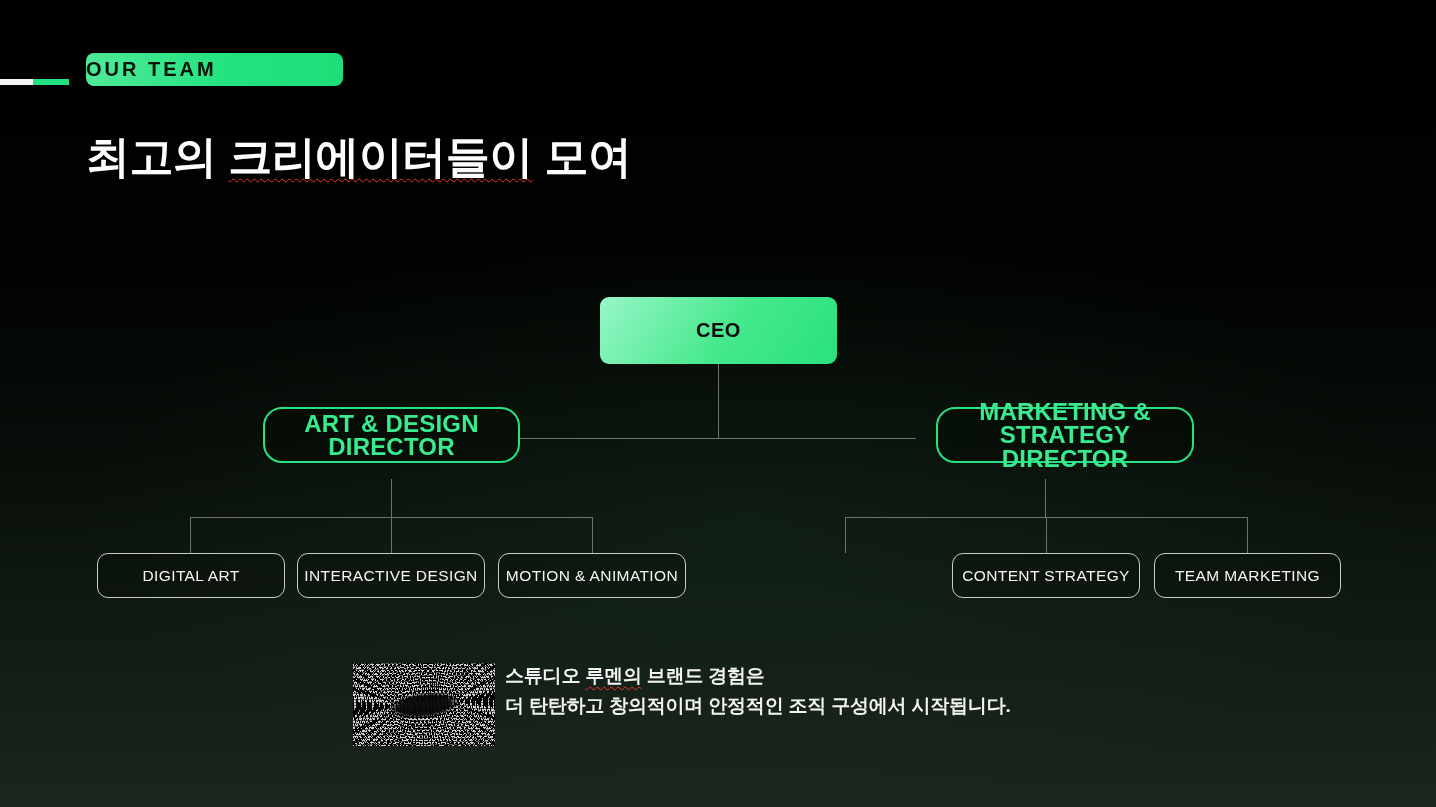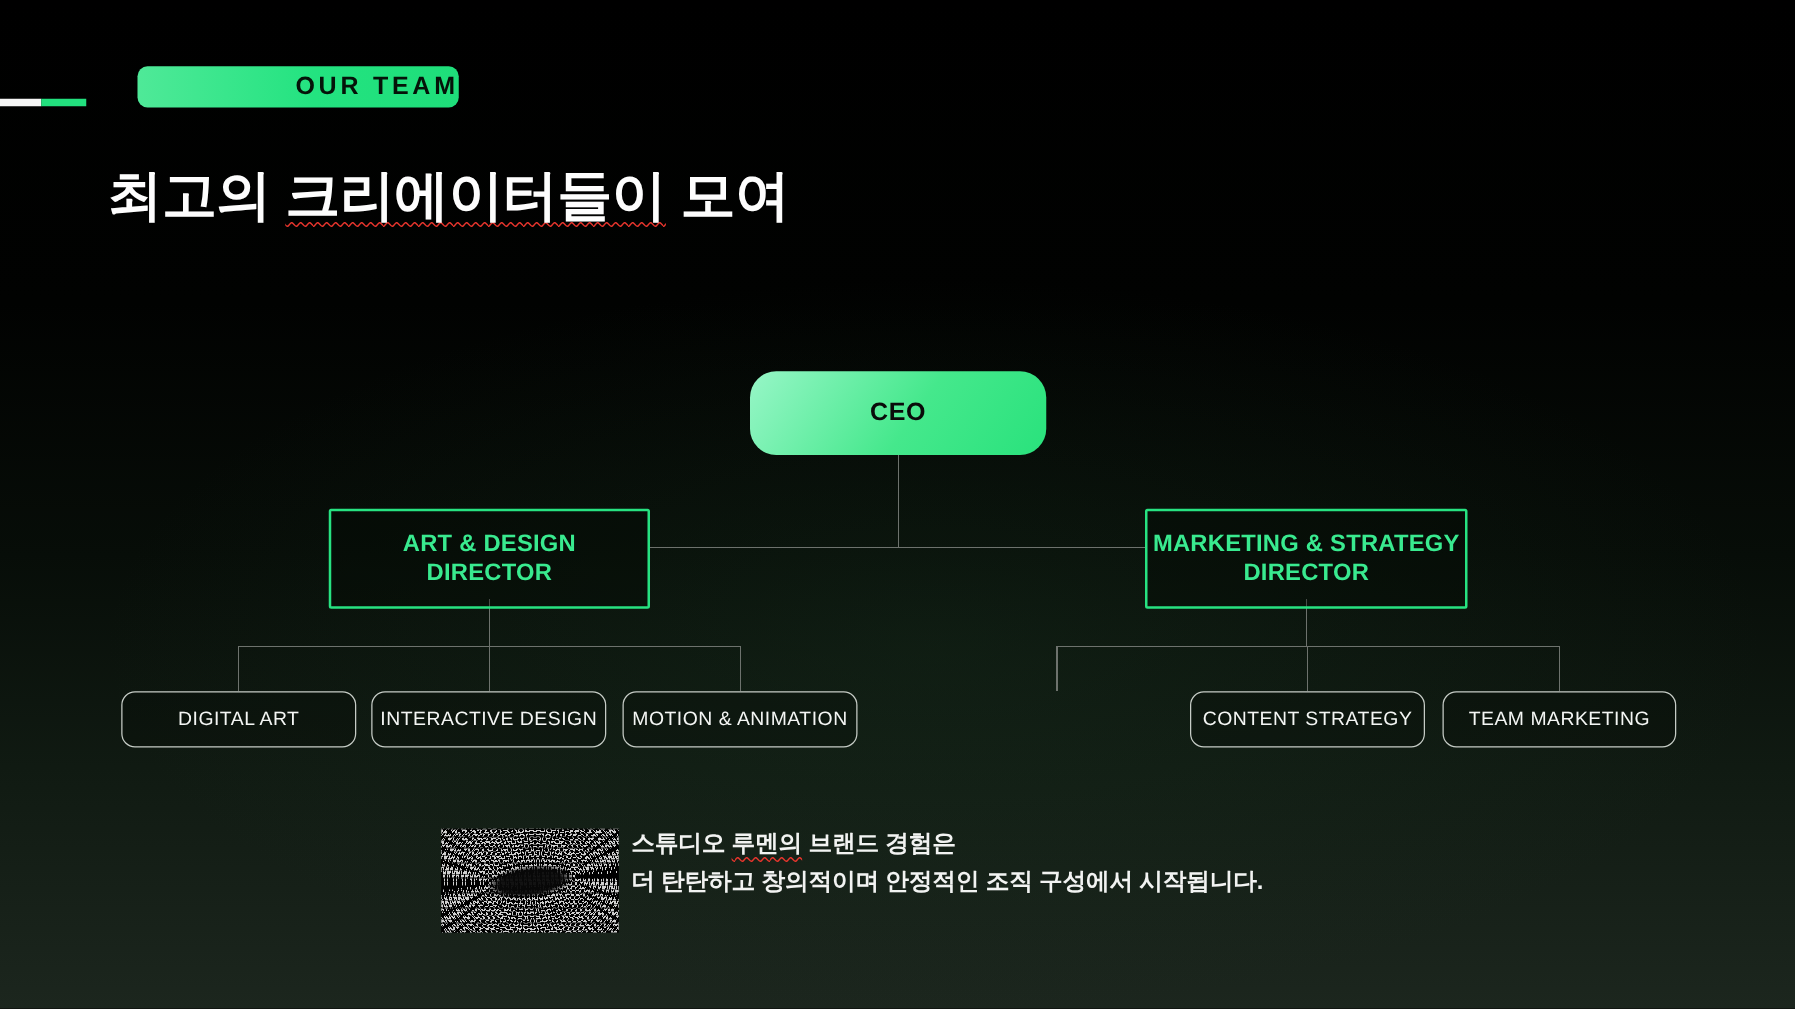--- a/index.html
+++ b/index.html
@@ -15,52 +15,52 @@
 
   svg.connectors{ position:absolute; left:0; top:0; width:1436px; height:807px; }
   svg.connectors line{ stroke:#6d726d; stroke-width:1; }
 
   .bar-white{ position:absolute; left:0; top:79px; width:33px; height:6px; background:#f5f5f5; }
   .bar-green{ position:absolute; left:33px; top:79px; width:36px; height:6px; background:#22e07e; }
 
   .badge{
     position:absolute; left:86px; top:53px; width:257px; height:33px;
     border-radius:8px; background:linear-gradient(90deg,#4fe998 0%,#23e380 55%,#1ede7a 100%);
-    display:flex; align-items:center; justify-content:flex-end;margin-left:24px;
+    display:flex; align-items:center; justify-content:flex-start;
   }
   .badge span{ color:#051309; font-size:20px; font-weight:700; letter-spacing:3px; }
 
   .title{ position:absolute; left:86px; top:127px; line-height:59px; font-size:44px; font-weight:800; letter-spacing:-0.5px; }
   .title .t-line1{ display:block; color:#fdfdfd; }
   .title .t-line2{ display:block; color:#4ae491; }
 
   .squiggle{
     text-decoration-line:underline;
     text-decoration-style:wavy;
     text-decoration-color:#e8342c;
     text-decoration-thickness:1px;
     text-underline-offset:6px;
   }
 
   .node{ position:absolute; display:flex; align-items:center; justify-content:center; text-align:center; }
 
   .ceo{
-    left:600px; top:297px; width:237px; height:67px; border-radius:21px;
+    left:600px; top:297px; width:237px; height:67px; border-radius:9px;
     background:linear-gradient(125deg,#97f6c7 0%,#45e88c 55%,#29e27c 100%);
     color:#0a0a0a; font-size:20px; font-weight:700; letter-spacing:0.5px;
   }
 
   .director{
-    top:407px; height:80px; border-radius:2px;
+    top:407px; height:56px; border-radius:19px;
     border:2px solid #27e281; color:#39ea8f;
-    font-size:19px; font-weight:600; line-height:23.5px; letter-spacing:0.2px;
+    font-size:24px; font-weight:600; line-height:23.5px; letter-spacing:0.2px;
     background:rgba(2,8,4,0.35);
   }
   .director.left{ left:263px; width:257px; }
-  .director.right{ left:916px; width:258px;text-align:center; }
+  .director.right{ left:936px; width:258px;text-align:center; }
 
   .team{
     top:553px; height:45px; border-radius:11px;
     border:1px solid #c6ccc6; color:#f4f6f4;
     font-size:15.5px; font-weight:500; letter-spacing:0.4px;
     background:rgba(4,9,5,0.25);
   }
   .team.t1{ left:97px;  width:188px; }
   .team.t2{ left:297px; width:188px;text-align:center; }
   .team.t3{ left:498px; width:188px; }

